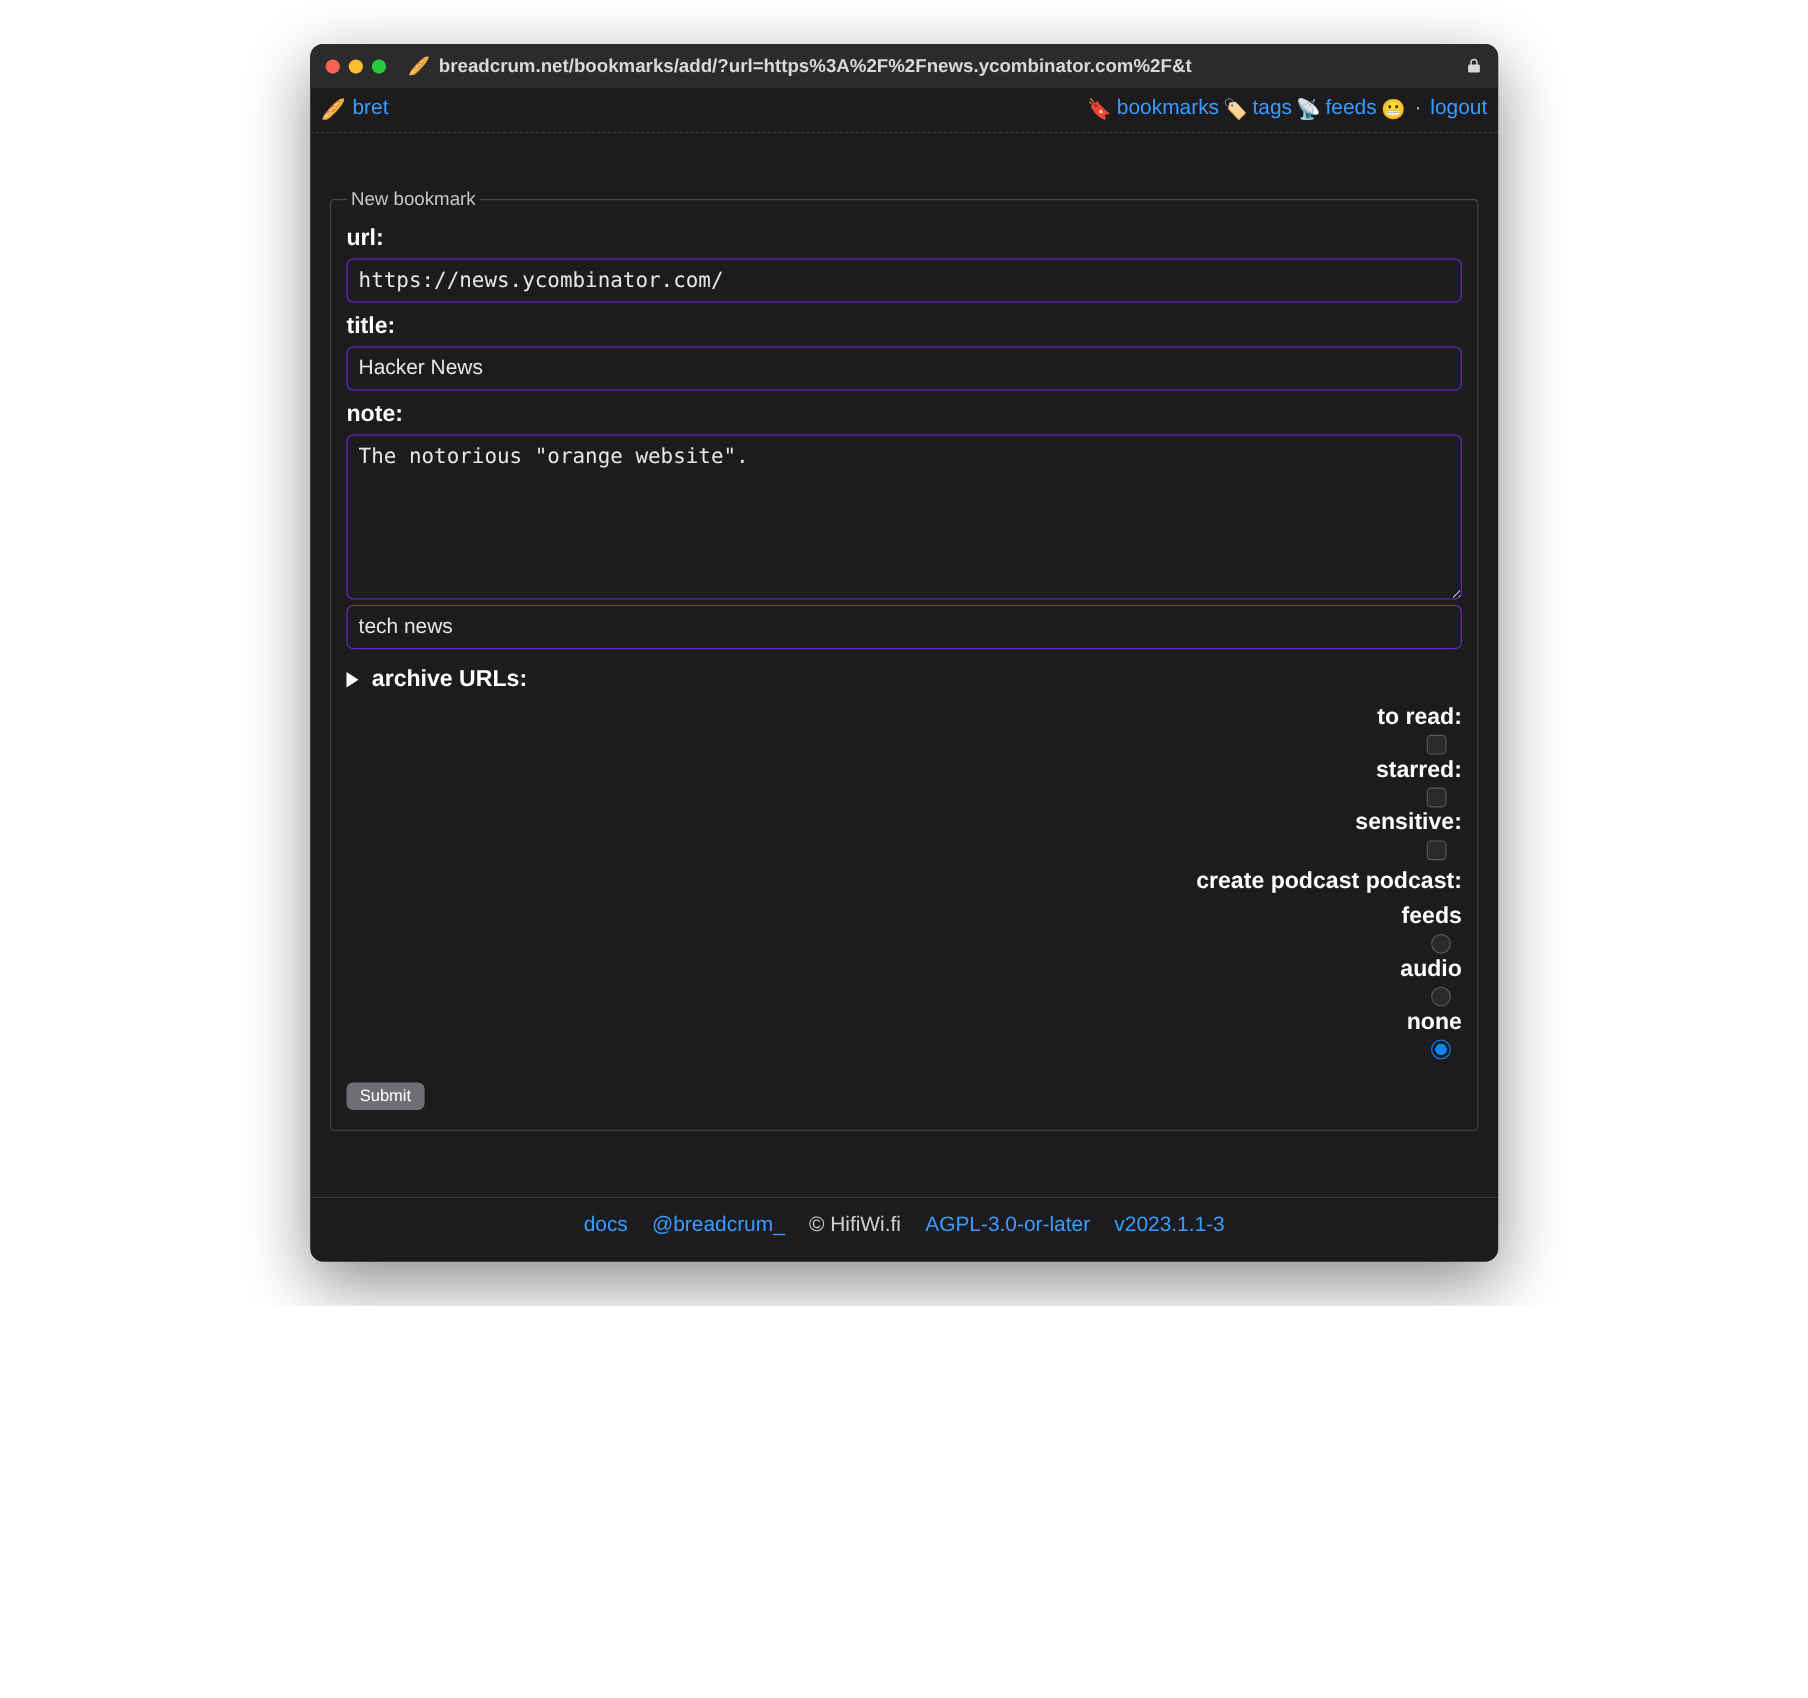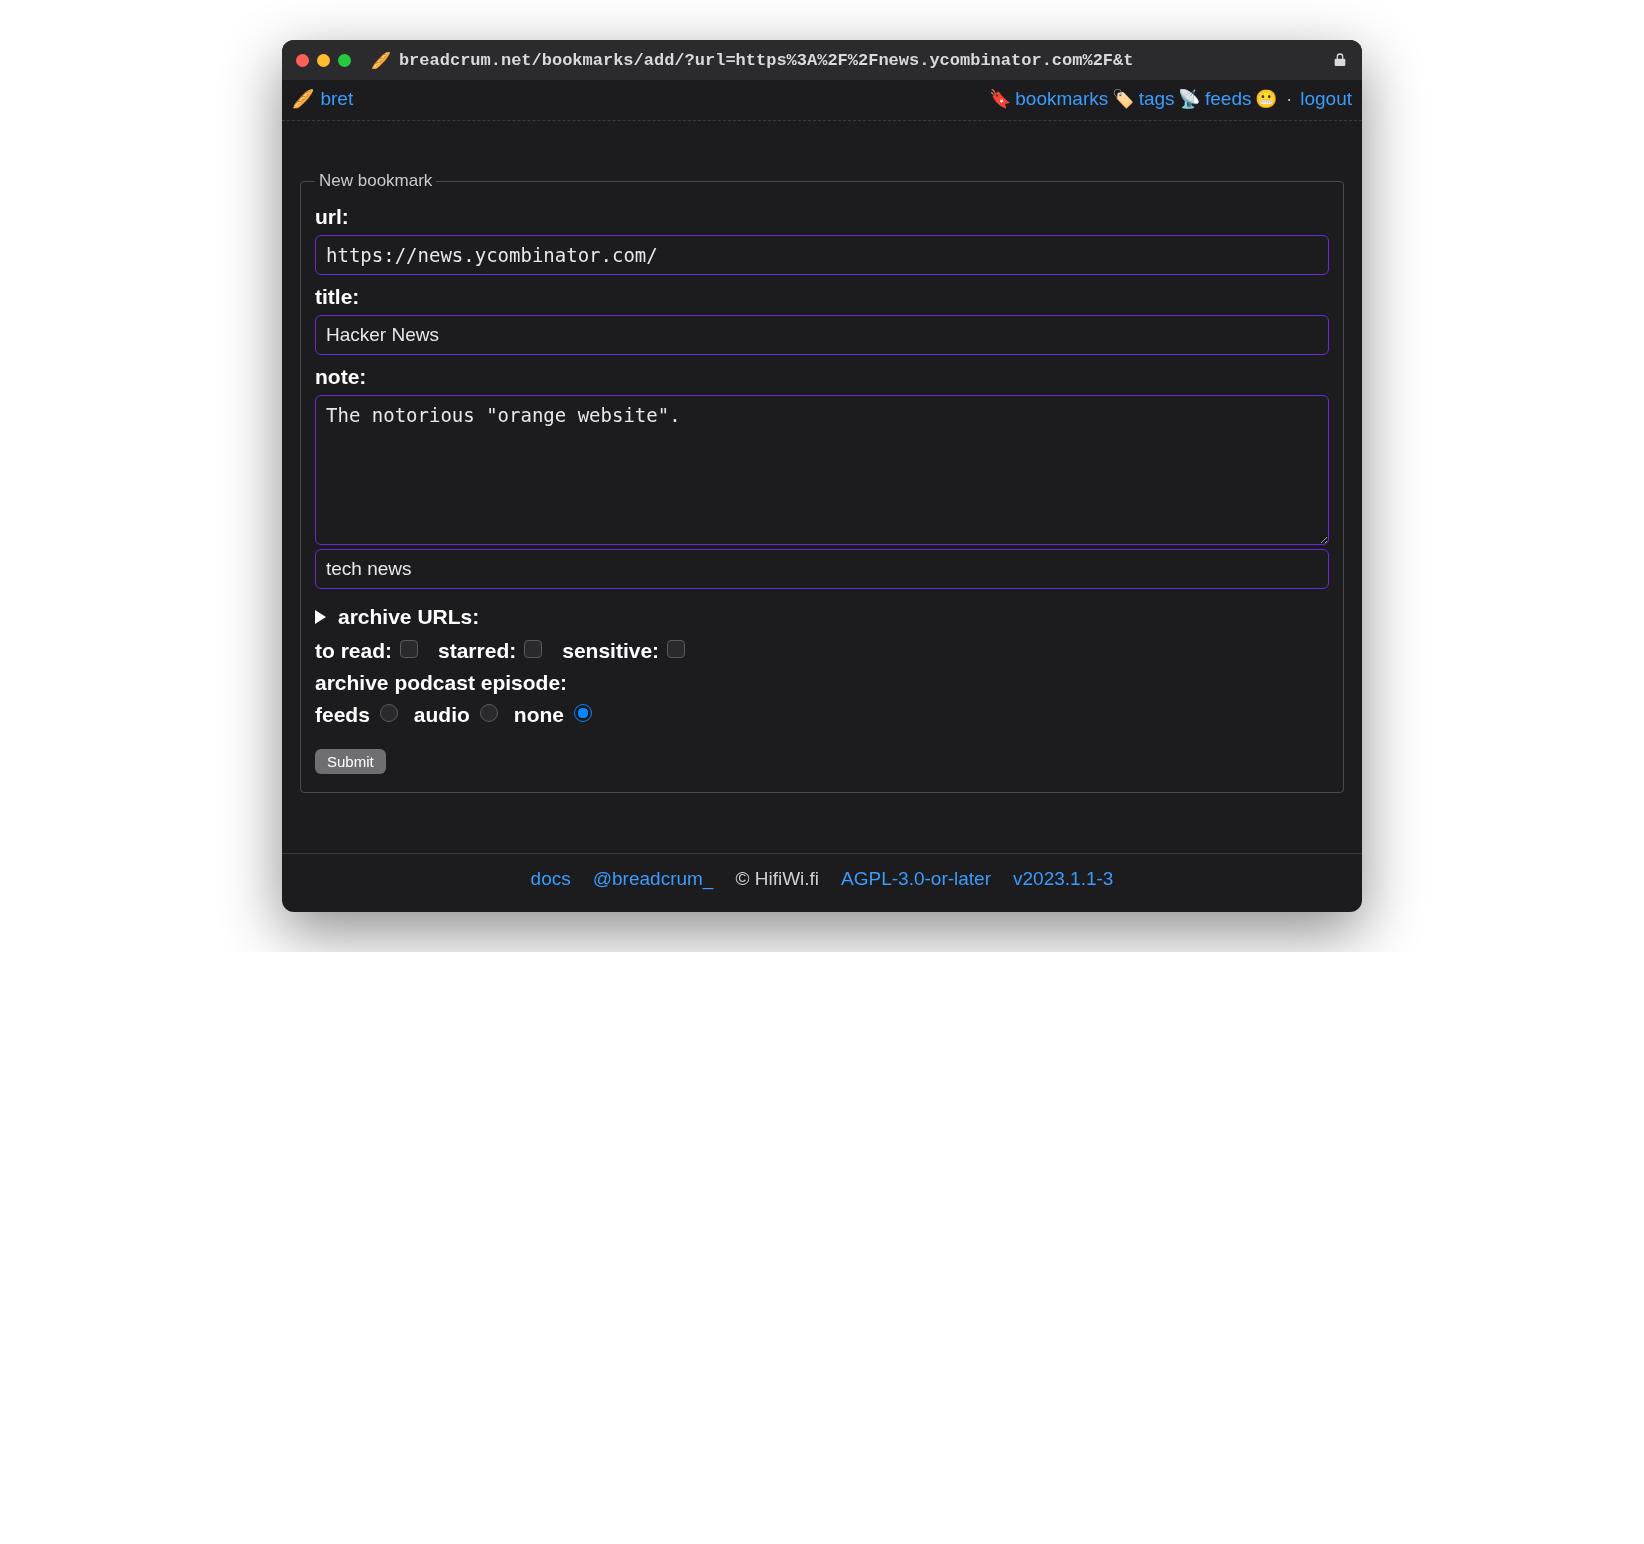--- a/index.html
+++ b/index.html
@@ -39,21 +39,20 @@
   .dot.green { background: #28c840; }
   .title-icon { font-size: 16px; }
   .titlebar-text {
     color: #d9d9d9;
     font-size: 17px;
     font-weight: 600;
     white-space: nowrap;
     overflow: hidden;
     text-overflow: clip;
     flex: 1;
-    font-family: Liberation Mono, monospace;
   }
   .lock-icon svg { width: 16px; height: 16px; fill: #d9d9d9; display:block; }
 
   .header {
     display: flex;
     align-items: center;
     justify-content: space-between;
     padding: 8px 10px 10px 10px;
     border-bottom: 1px dashed #3a3a3c;
     font-size: 19px;
@@ -112,24 +111,25 @@
     cursor: pointer;
   }
   .tri {
     width: 0; height: 0;
     border-top: 7px solid transparent;
     border-bottom: 7px solid transparent;
     border-left: 11px solid #fff;
   }
 
   .row {
-    display: flex; align-items: flex-start; flex-wrap: wrap;
+    display: flex; align-items: flex-end; flex-wrap: wrap;
     gap: 3px 6px;
     font-size: 21px; font-weight: 700; color: #fff;
     margin: 8px 0;
+    flex-direction: column;
   }
   .row label { font-weight: 700; }
   .cb {
     appearance: none;
     width: 18px; height: 18px;
     border: 1px solid #5a5a5c;
     border-radius: 4px;
     background: #2a2a2c;
     margin: 0 14px 0 2px;
     position: relative; top: 1px;
@@ -237,21 +237,21 @@
       <div class="row">
         <label>to read:</label>
         <input type="checkbox" class="cb" style="">
         <label>starred:</label>
         <input type="checkbox" class="cb" style="">
         <label>sensitive:</label>
         <input type="checkbox" class="cb" style="">
       </div>
 
       <div class="row">
-        <span>archive podcast episode:</span>
+        <span>create podcast podcast:</span>
       </div>
 
       <div class="row">
         <label>feeds</label>
         <input type="radio" name="pod" class="rb" style="">
         <label>audio</label>
         <input type="radio" name="pod" class="rb" style="">
         <label>none</label>
         <input type="radio" name="pod" class="rb" checked="" style="">
       </div>

